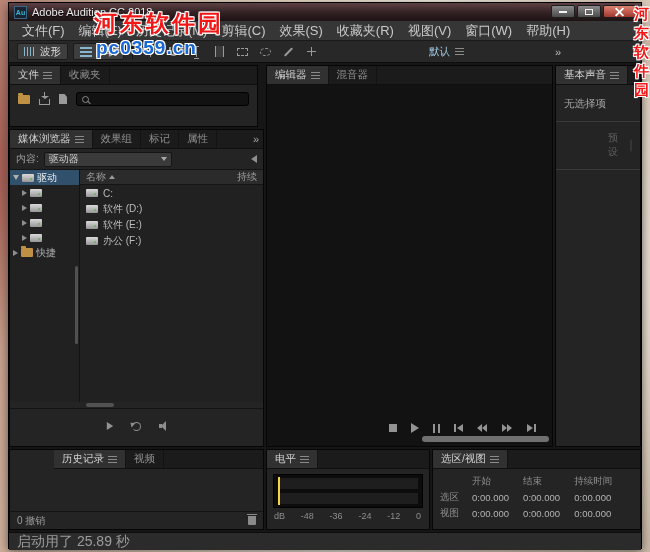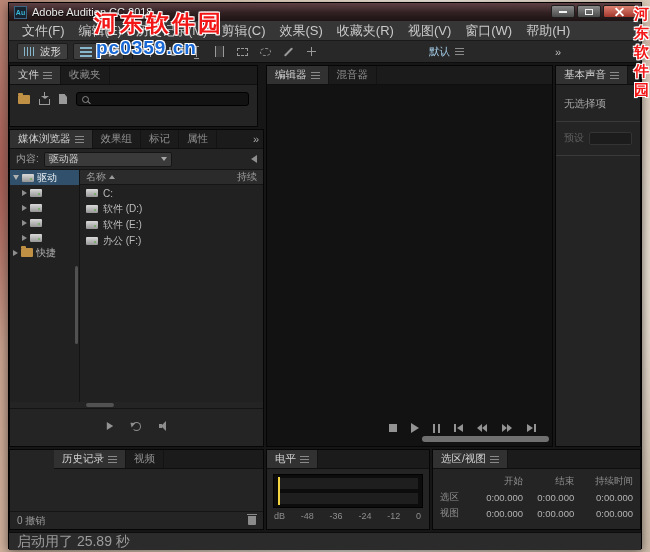--- a/index.html
+++ b/index.html
@@ -141,29 +141,29 @@
 
   .levels { left:257px; top:386px; width:164px; height:81px; }
   .meter { margin:5px 6px 2px 6px; height:34px; background:#0c0c0c; border:1px solid #020202; position:relative; padding:3px 4px; }
   .meter-strip { height:11px; background:#1e1e1e; margin-bottom:4px; }
   .meter-marker { position:absolute; left:4px; top:2px; bottom:2px; width:2px; background:#f3d33e; }
   .scale { display:flex; align-items:center; justify-content:space-between; padding:1px 8px 0 7px; font-size:9px; color:#8e8e8e; }
 
   .selview { left:423px; top:386px; width:209px; height:81px; }
   .sv-table { padding:4px 7px 0 7px; font-size:9.5px; color:#b3b3b3; }
   .sv-row { display:grid; grid-template-columns:32px 1fr 1fr 1.15fr; height:16px; align-items:center; }
-  .sv-row > span { text-align:right; }
+  .sv-row > span { }
   .sv-row .sv-lbl { text-align:left; color:#8e8e8e; }
   .sv-head > span { color:#8e8e8e; }
 
   .essential { left:546px; top:2px; width:86px; height:382px; }
   .es-body { padding:12px 8px 0 8px; font-size:10.5px; color:#a6a6a6; }
   .es-div { border-top:1px solid #3a3a3a; margin:10px -8px 0 -8px; }
   .es-preset { display:flex; align-items:center; gap:5px; margin-top:9px; }
-  .es-preset-label { font-size:10px; color:#5f5f5f; }
+  .es-preset-label { font-size:10px; color:#5f5f5f;margin-left:44px; }
   .es-preset-box { flex:1; height:13px; background:#1c1c1c; border:1px solid #343434; border-radius:2px; }
 
   .statusbar { height:18px; background:#2b2b2b; border-top:1px solid #0c0c0c; display:flex; align-items:center; padding:0 8px; }
   .status-text { font-size:14px; color:#9c9c9c; }
 
   
   .icon-loop { width:9px; height:9px; border:1.5px solid #8e8e8e; border-radius:50%; border-left-color:transparent; position:relative; display:inline-block; }
   .icon-loop::after { content:''; position:absolute; left:-3px; top:-2px; border-top:3px solid transparent; border-bottom:3px solid transparent; border-right:4px solid #8e8e8e; transform:rotate(40deg); }
   .icon-speaker { position:relative; width:9px; height:10px; display:inline-block; }
   .icon-speaker::before { content:''; position:absolute; left:0; top:3px; width:3px; height:4px; background:#8e8e8e; }

